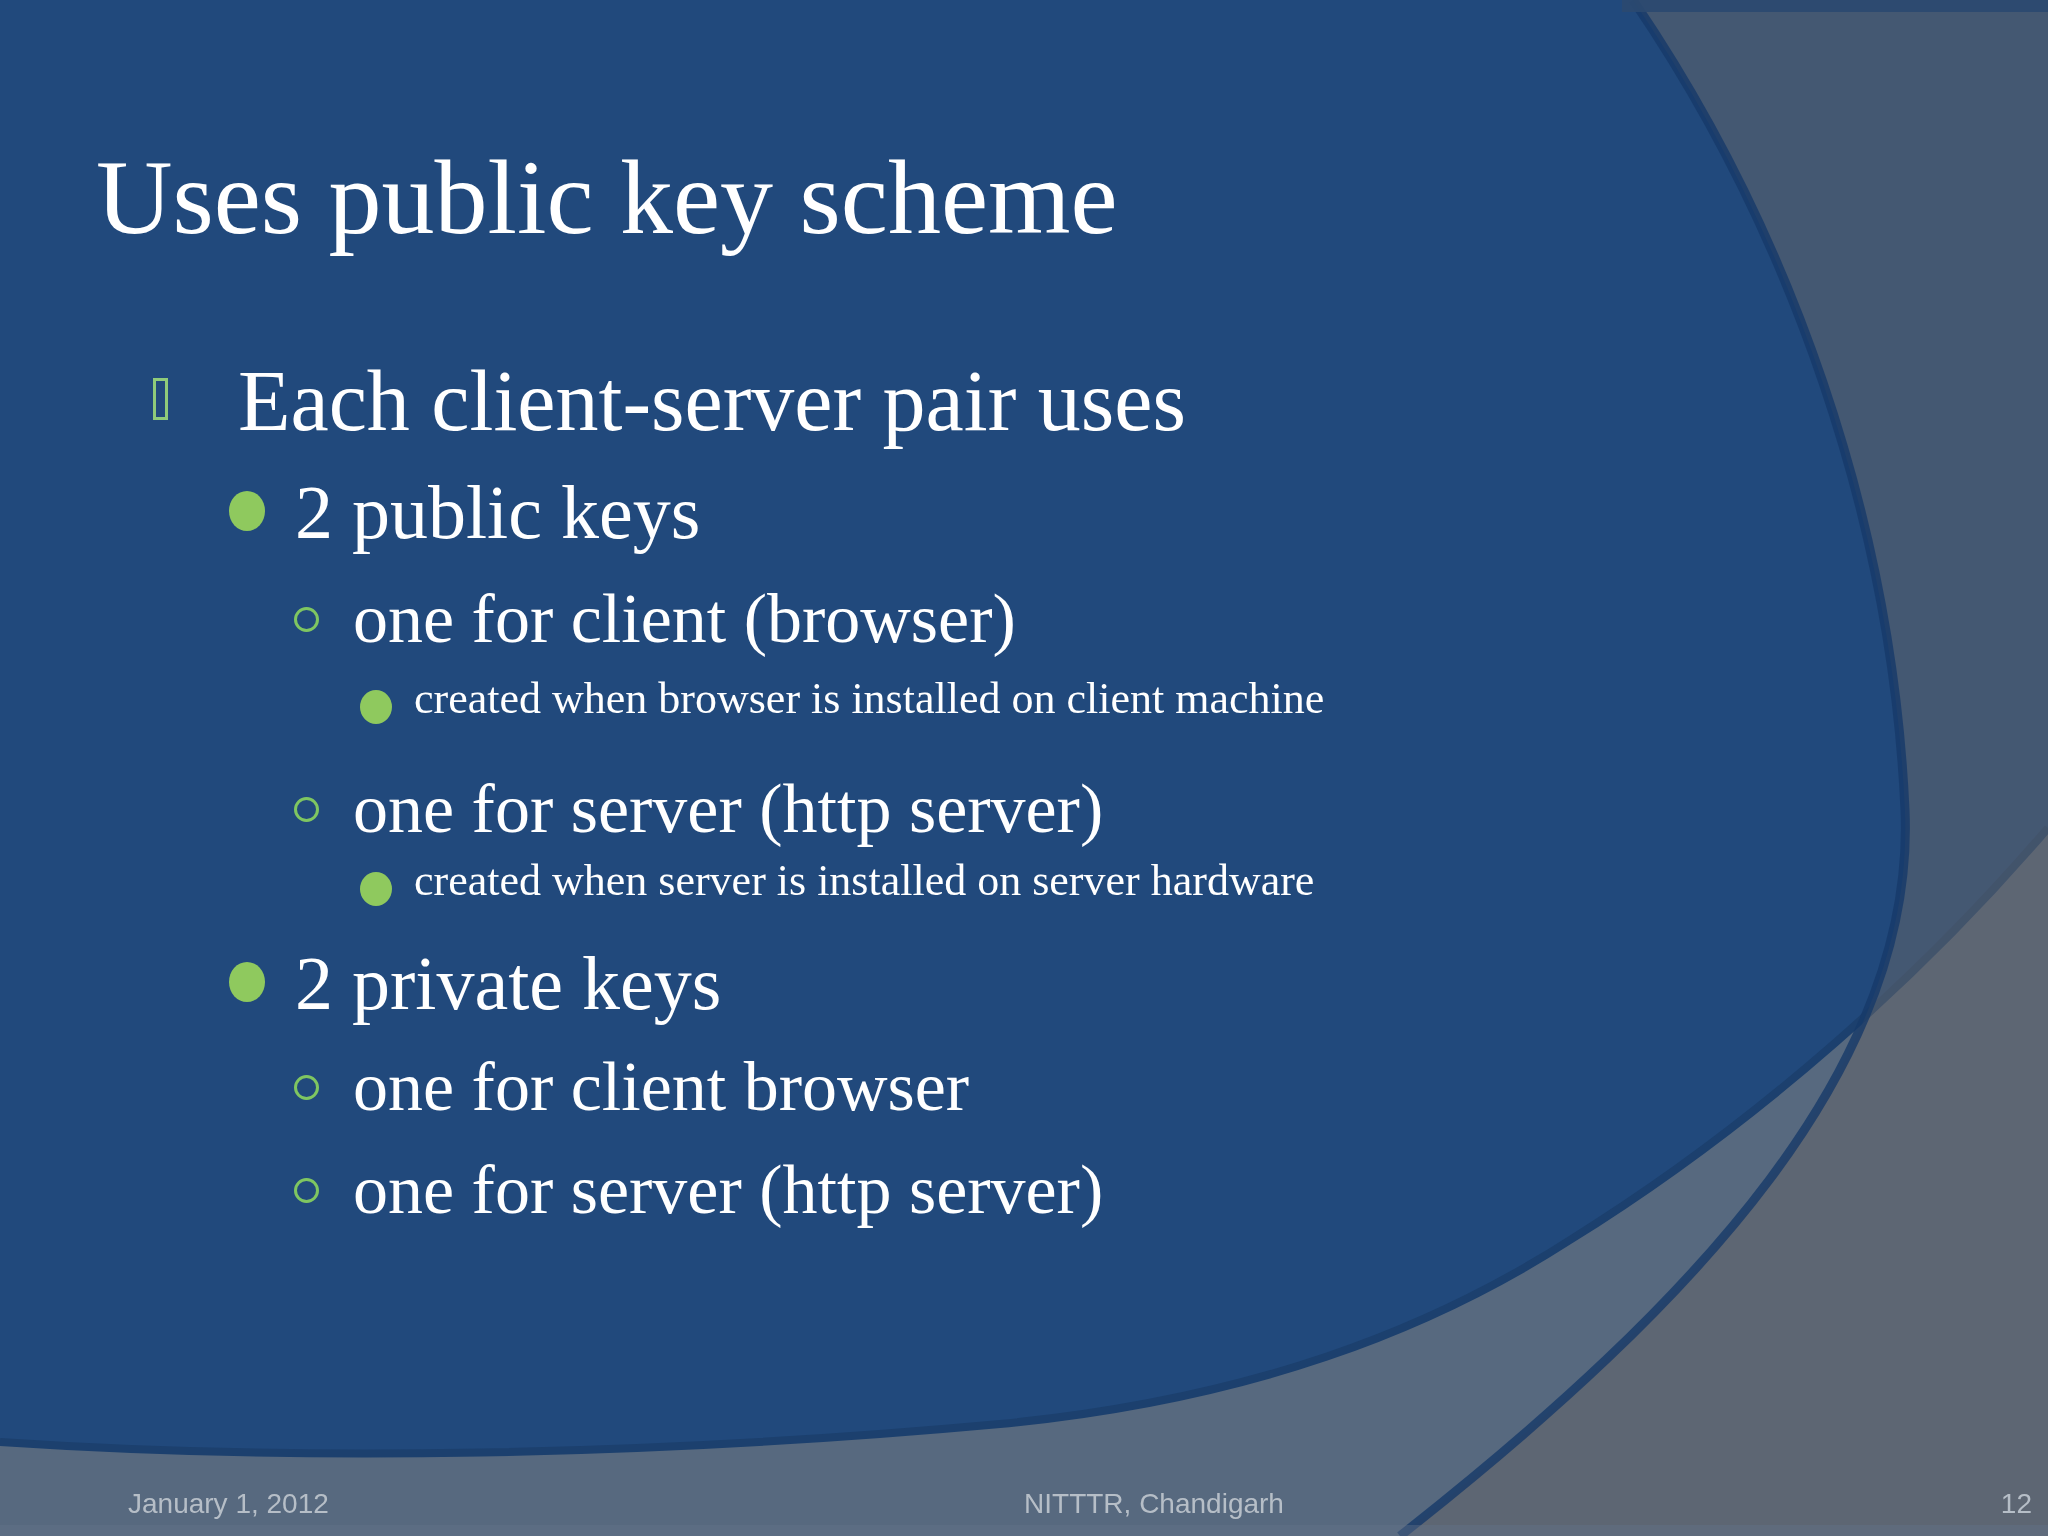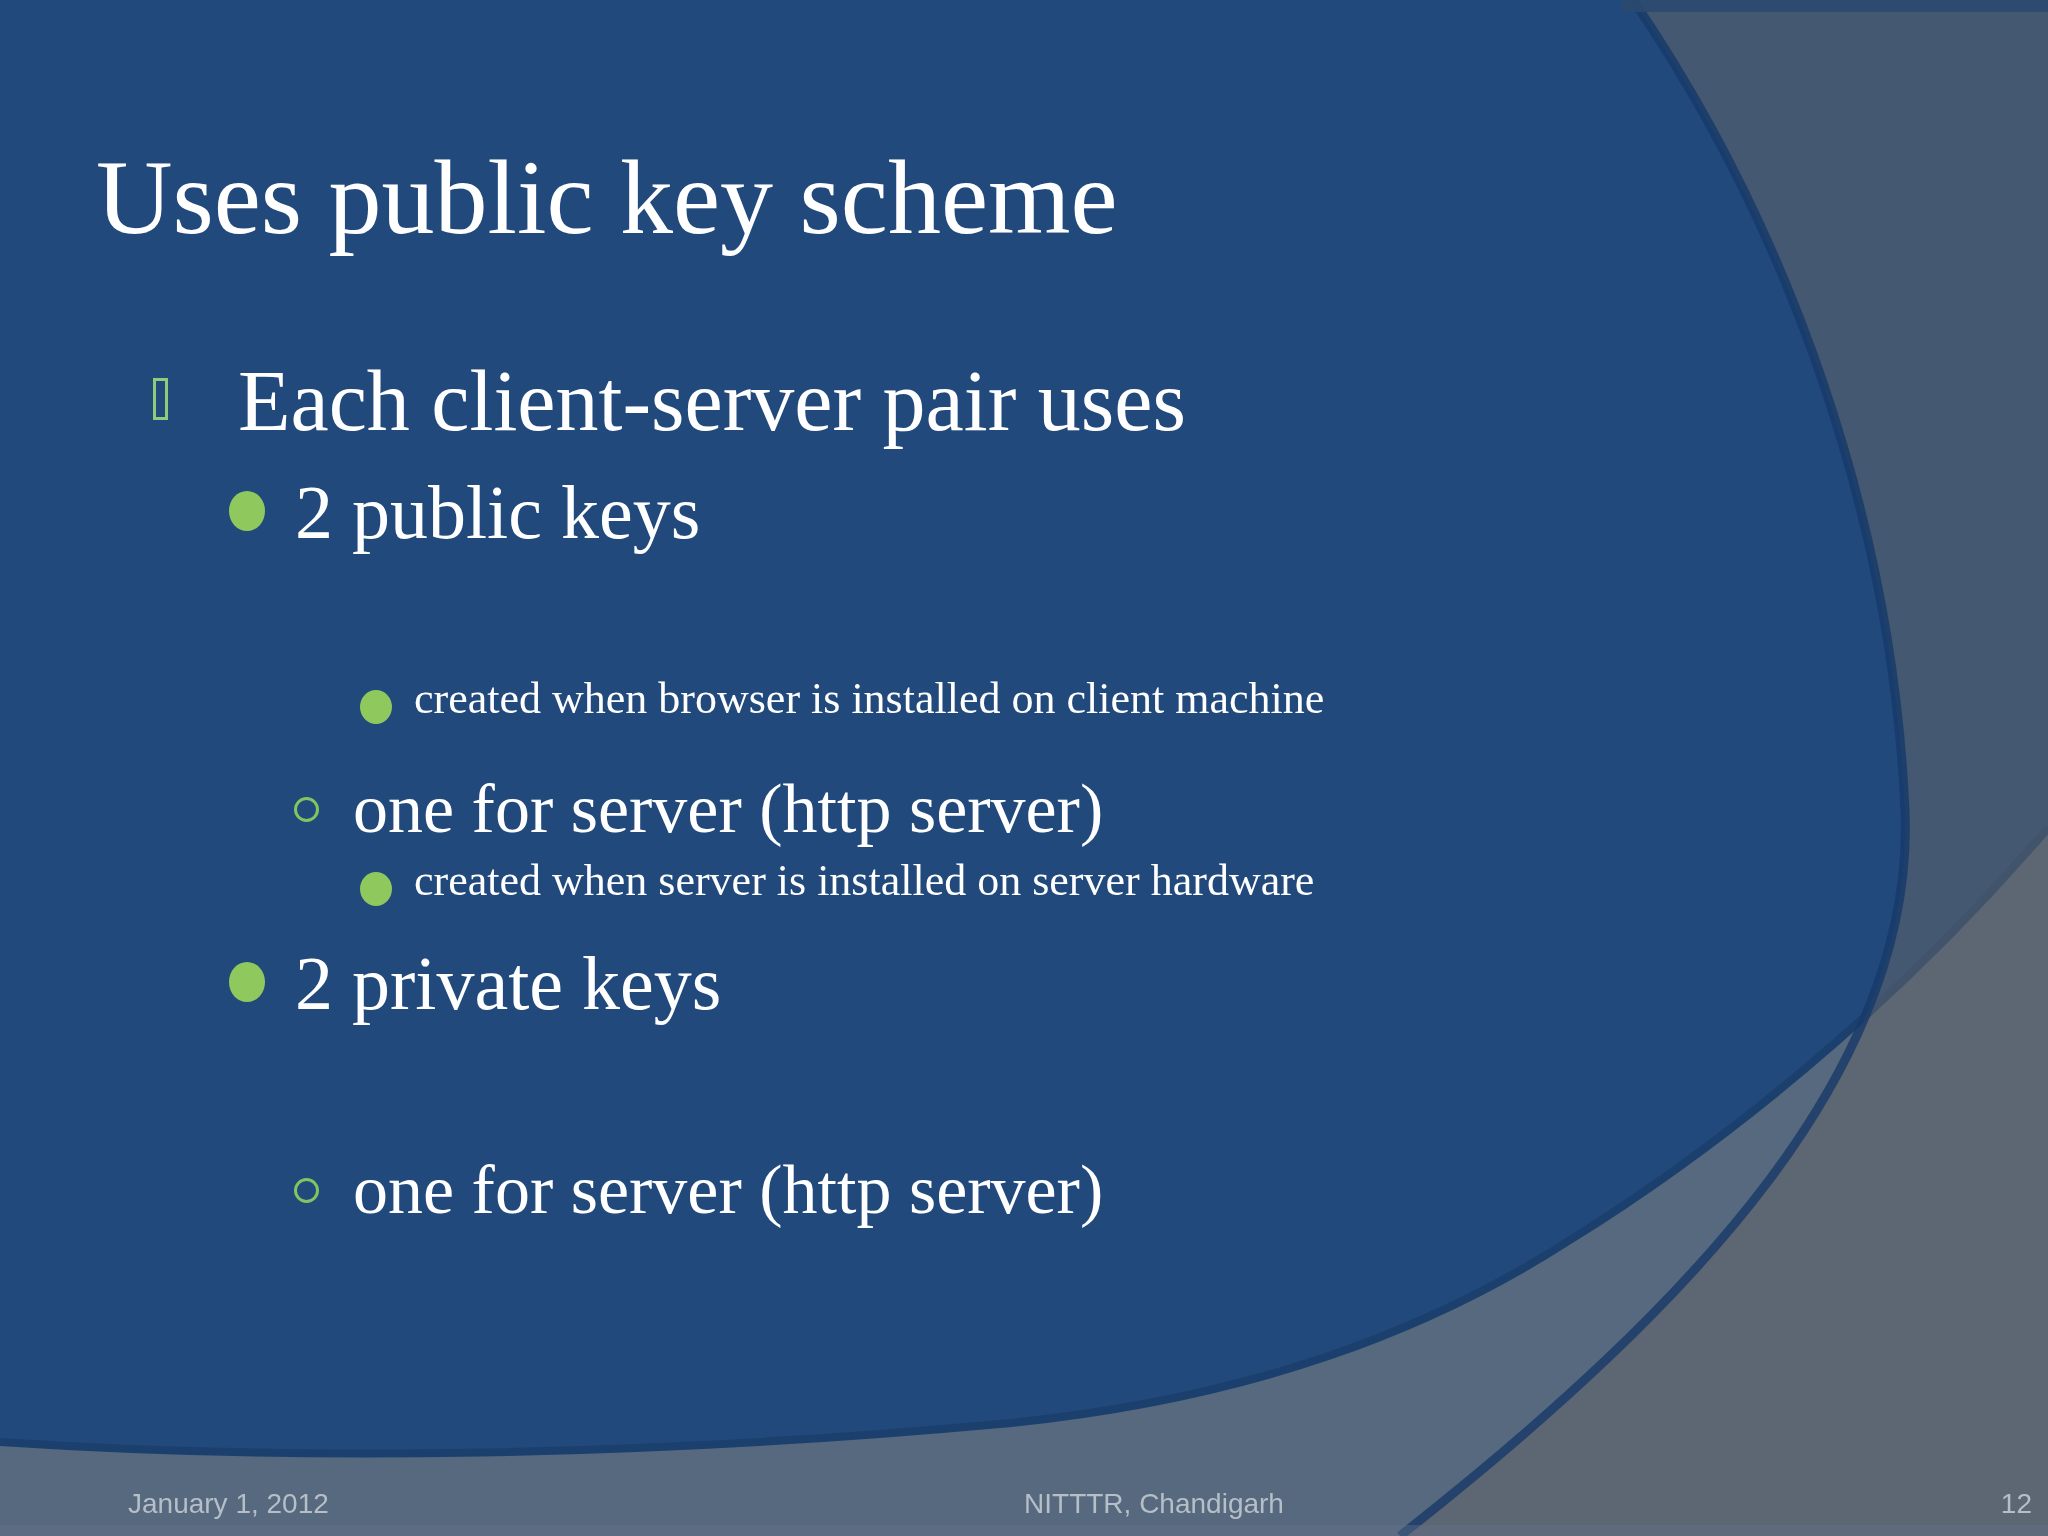--- a/index.html
+++ b/index.html
@@ -111,20 +111,24 @@
   <div class="row l1" style="top:352px">
     <span class="b-tofu"></span>
     <span class="txt">Each client-server pair uses</span>
   </div>
 
   <div class="row l2" style="top:469px">
     <span class="b-dot2"></span>
     <span class="txt">2 public keys</span>
   </div>
 
+  <div class="row l3" style="top:579px">
+    <span class="b-ring"></span>
+    <span class="txt">one for client (browser)</span>
+  </div>
 
   <div class="row l4" style="top:674px">
     <span class="b-dot4"></span>
     <span class="txt">created when browser is installed on client machine</span>
   </div>
 
   <div class="row l3" style="top:769px">
     <span class="b-ring"></span>
     <span class="txt">one for server (http server)</span>
   </div>
@@ -132,20 +136,24 @@
   <div class="row l4" style="top:856px">
     <span class="b-dot4"></span>
     <span class="txt">created when server is installed on server hardware</span>
   </div>
 
   <div class="row l2" style="top:940px">
     <span class="b-dot2"></span>
     <span class="txt">2 private keys</span>
   </div>
 
+  <div class="row l3" style="top:1047px">
+    <span class="b-ring"></span>
+    <span class="txt">one for client browser</span>
+  </div>
 
   <div class="row l3" style="top:1150px">
     <span class="b-ring"></span>
     <span class="txt">one for server (http server)</span>
   </div>
 
   <div class="footer-item footer-date">January 1, 2012</div>
   <div class="footer-item footer-center">NITTTR, Chandigarh</div>
   <div class="footer-item footer-page">12</div>
 

